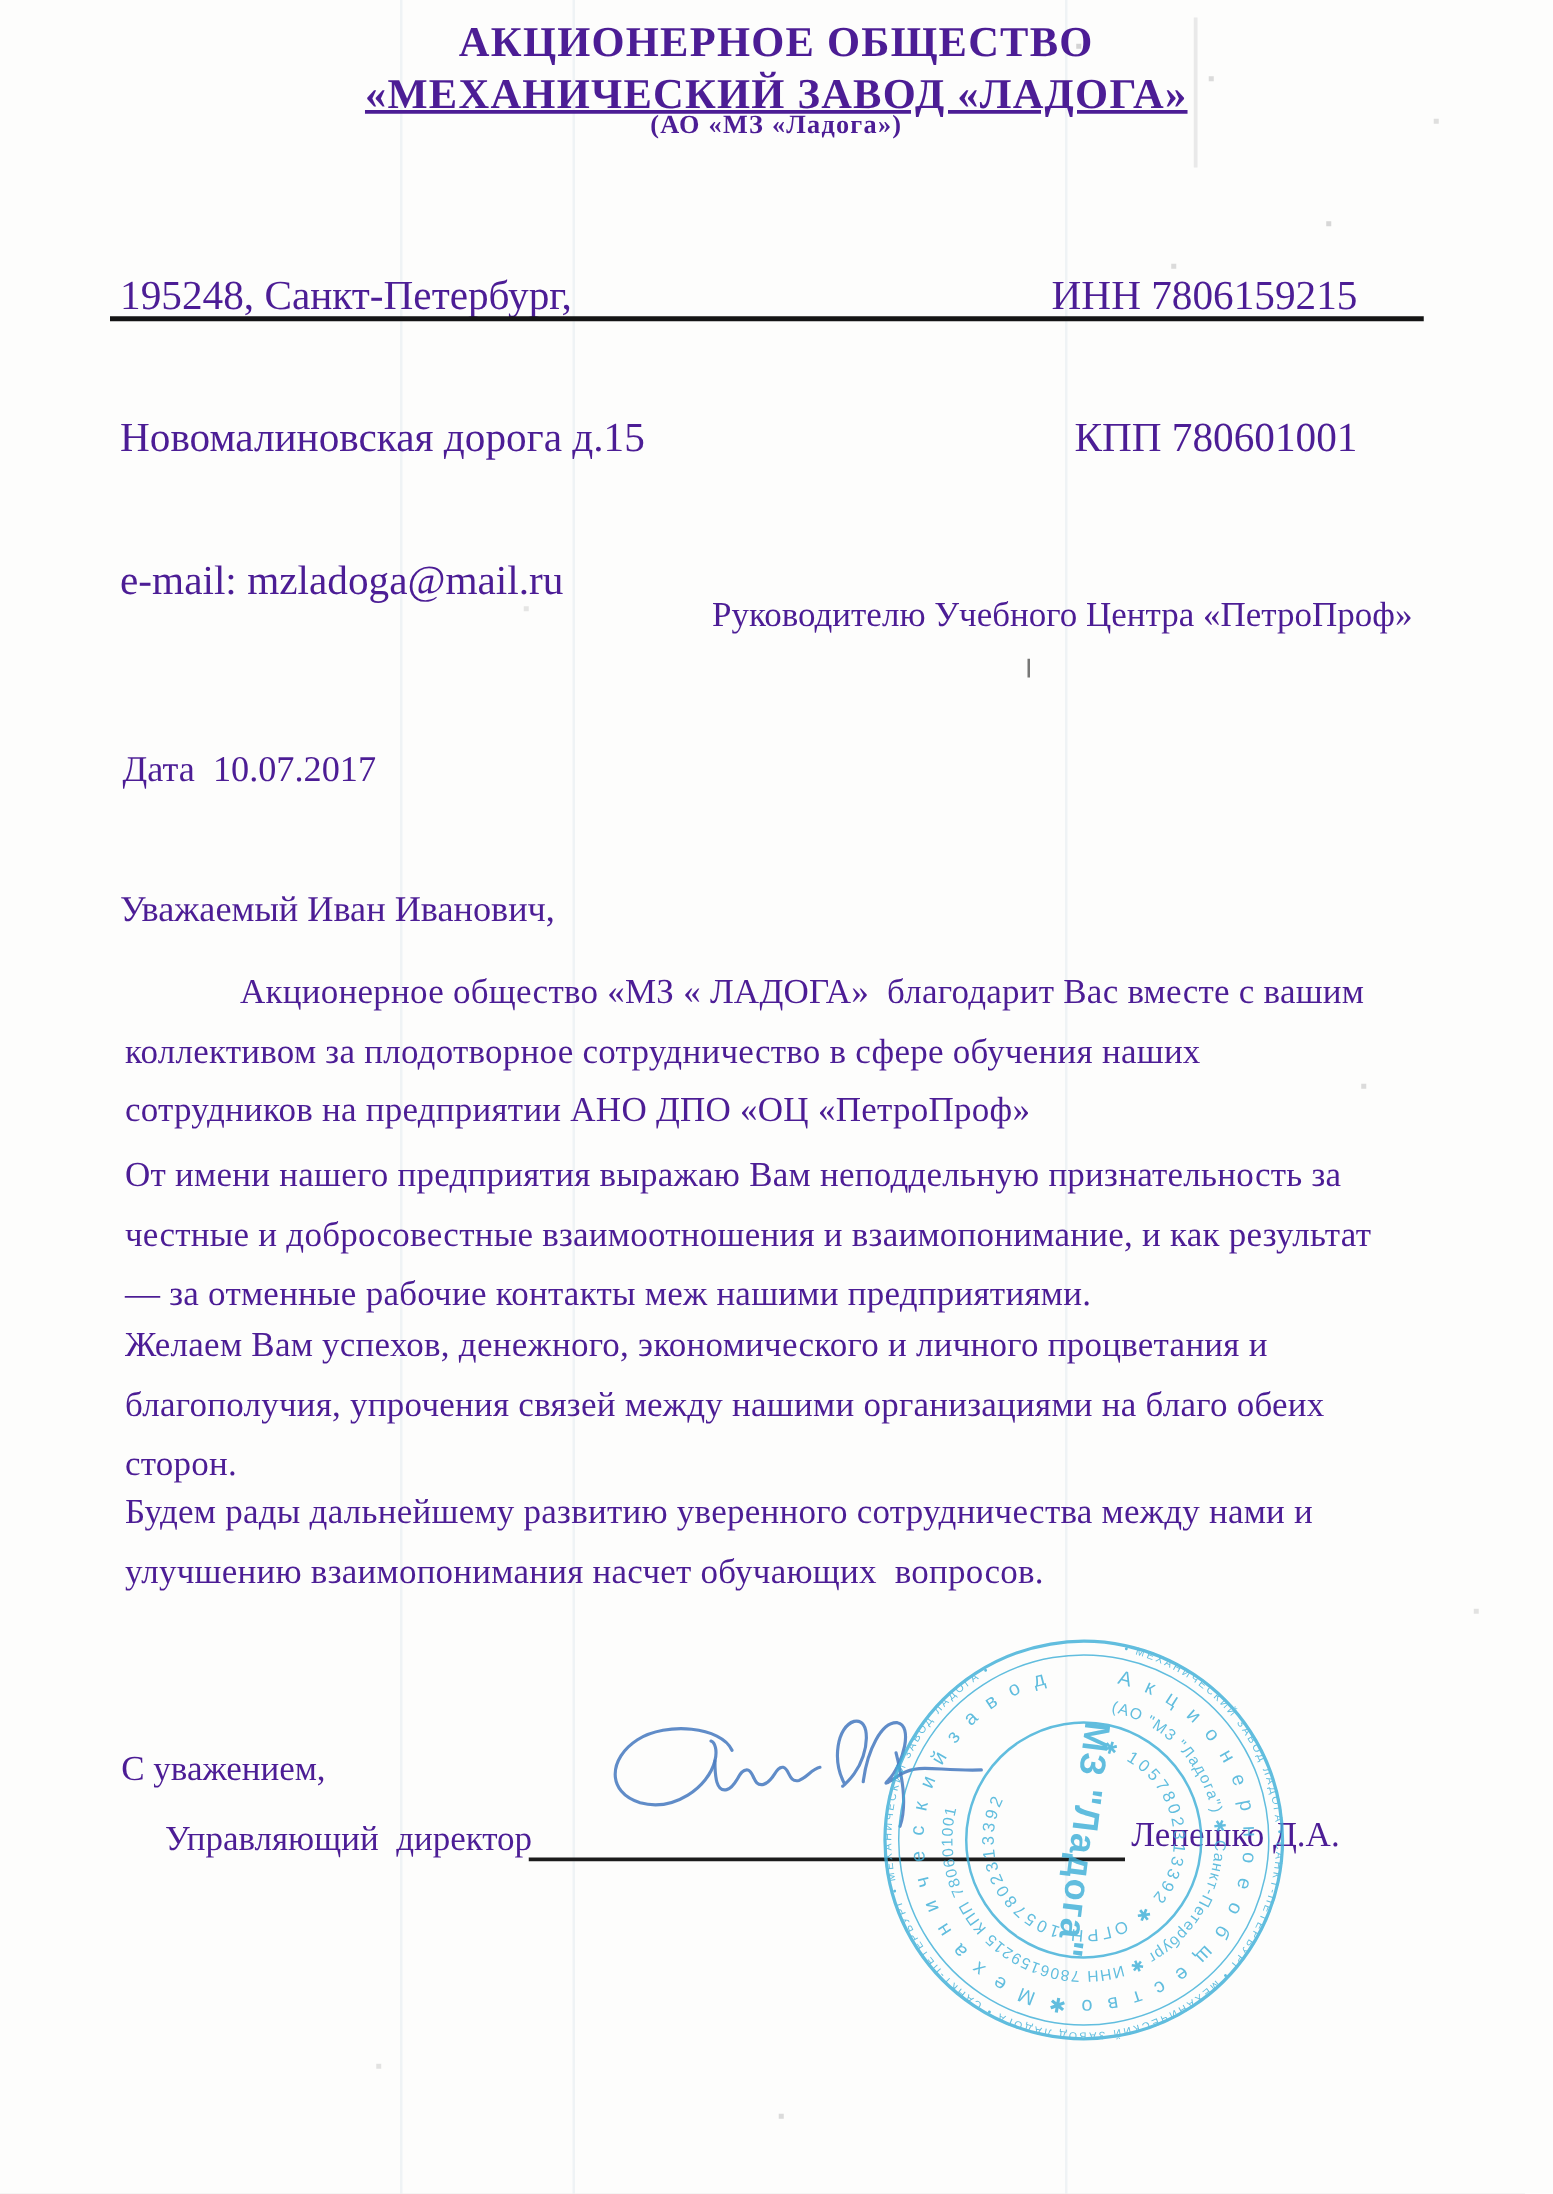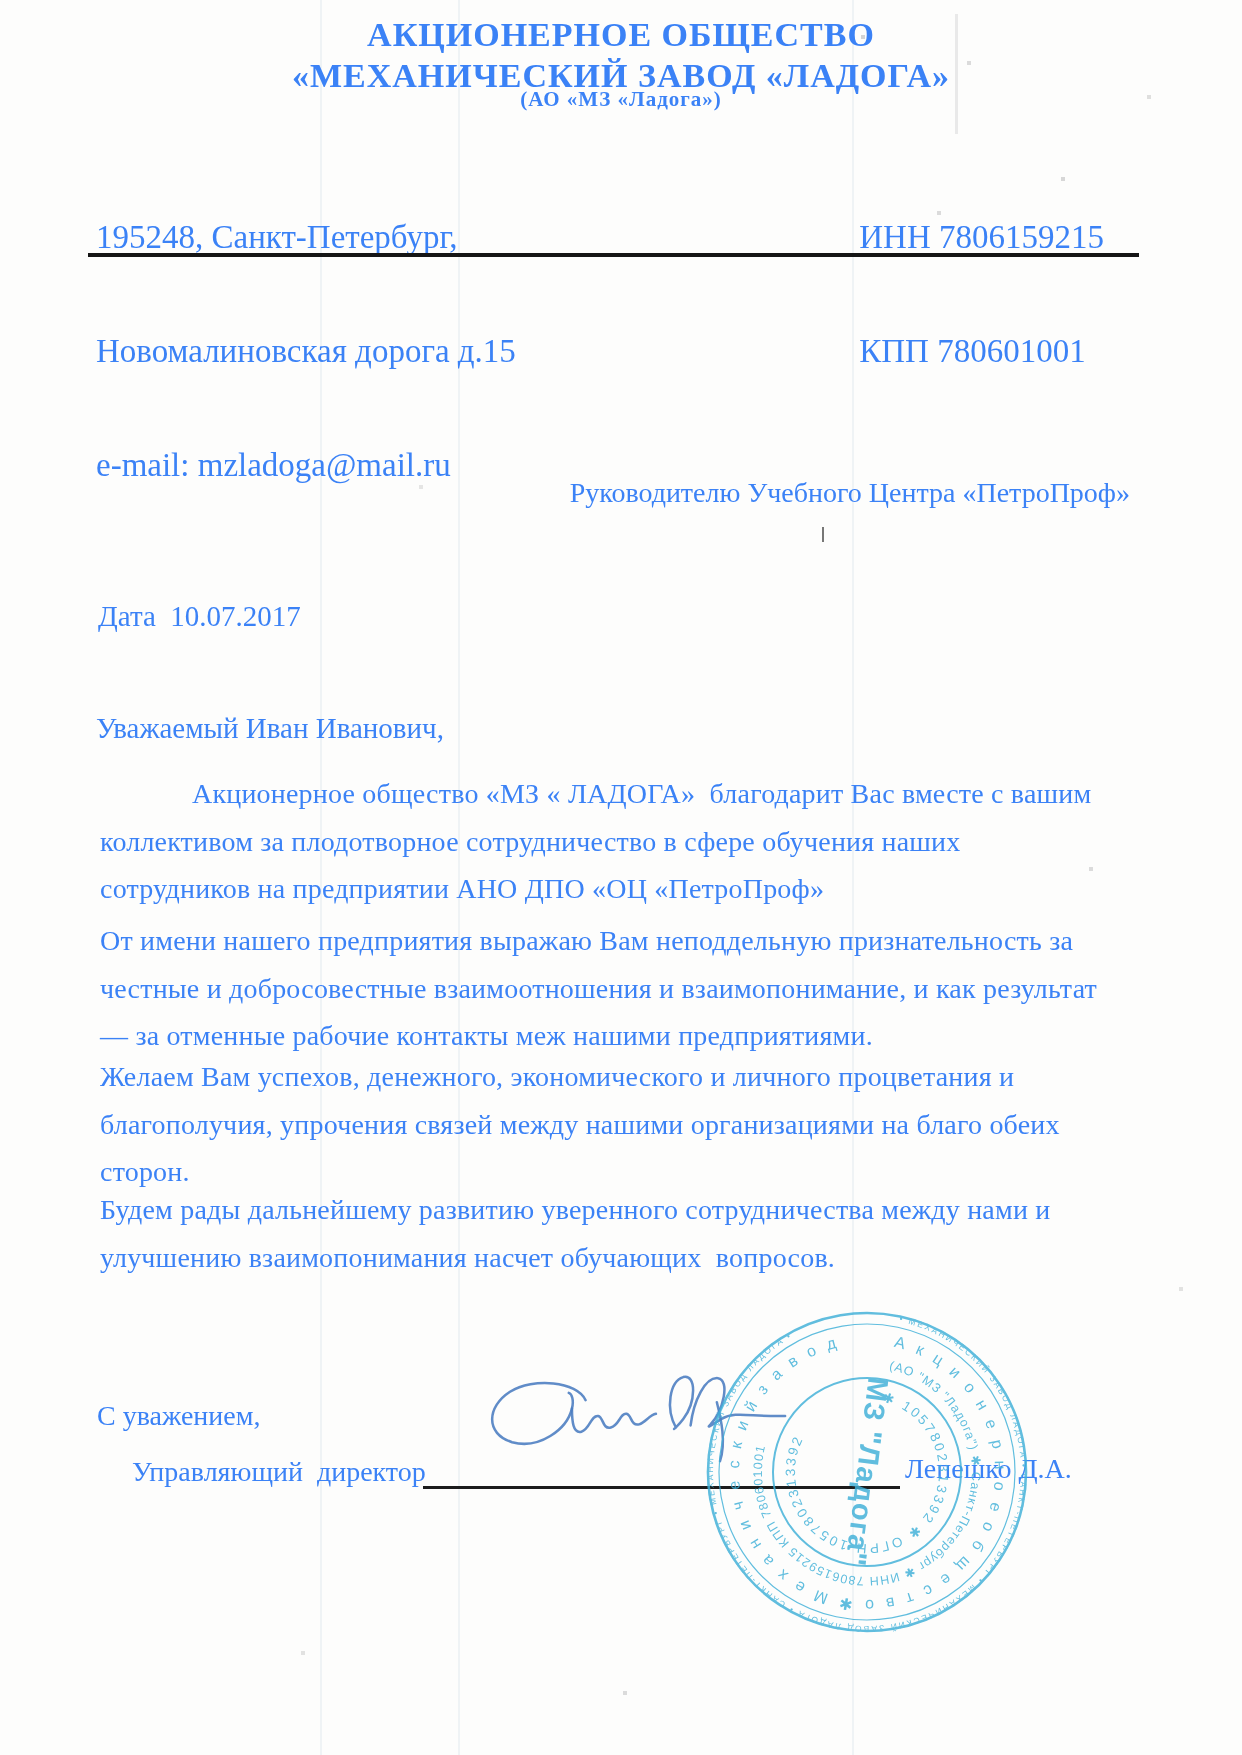--- a/index.html
+++ b/index.html
@@ -2,31 +2,31 @@
 <html style="--stamp_ink: #3fb0d8; --signature_ink: #4a7cc0; --text_ink: #1b1b1b;"><head>
 <meta charset="utf-8">
 <style>
   html,body{margin:0;padding:0;background:#e9e9e9;}
   .page{
     position:relative;
     width:1242px;height:1755px;
     background:#fdfdfc;
     overflow:hidden;
     font-family:"Liberation Serif", serif;
-    color:#3b82f6;
+    color:#4c1d95;
   }
   .abs{position:absolute;white-space:pre-wrap;}
   
   .org-line{left:90px;width:1062px;text-align:center;font-weight:bold;letter-spacing:1px;}
   .org1{top:16px;font-size:34px;}
-  .org2{top:57px;font-size:34px;}
+  .org2{top:57px;font-size:34px;text-decoration:underline;}
   .org3{top:87px;font-size:21px;}
   .addr{font-size:33px;line-height:38px;}
   .addr-left{left:96px;top:142px;}
-  .addr-right{right:138px;top:142px;text-align:left;}
+  .addr-right{right:156px;top:142px;text-align:right;}
   .rule{left:88px;top:253px;width:1051px;height:4px;background:#151515;}
   
   .recipient{left:400px;top:477px;width:730px;text-align:right;font-size:28px;}
   .date-line{left:98px;top:600px;font-size:29px;}
   .salutation{left:96px;top:712px;font-size:29px;}
   .para{left:96px;width:1054px;font-size:28px;line-height:47.5px;letter-spacing:.2px;margin:4px;}
   .p1{top:766px;text-indent:92px;}
   .p2{top:913px;}
   .p3{top:1049px;}
   .p4{top:1182px;}

